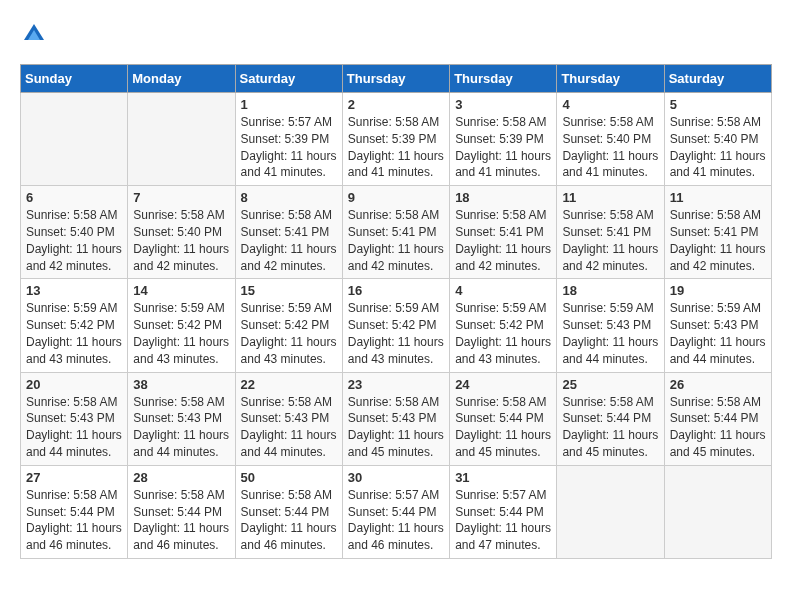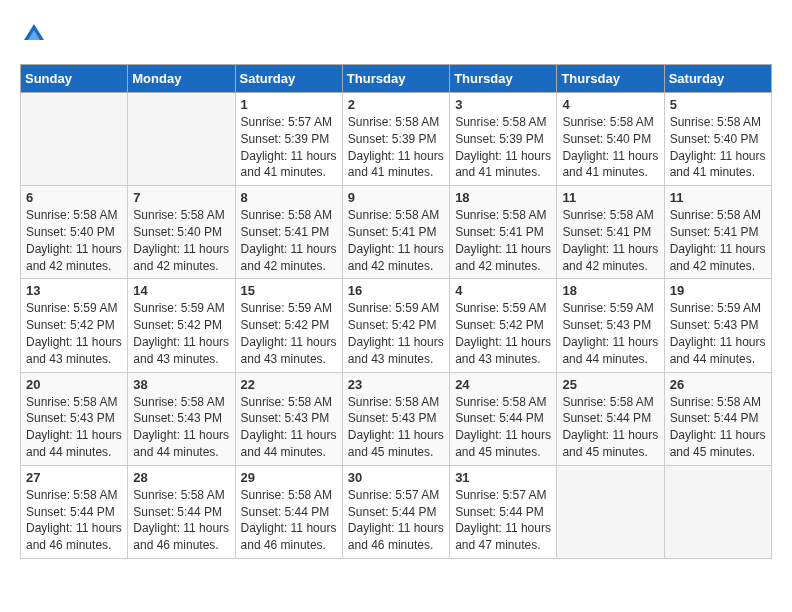--- a/index.html
+++ b/index.html
@@ -301,21 +301,21 @@
 Sunset: 5:44 PM
 Daylight: 11 hours and 46 minutes.</div>
         </td>
         <td>
           <span class="day-number">28</span>
           <div class="day-info">Sunrise: 5:58 AM
 Sunset: 5:44 PM
 Daylight: 11 hours and 46 minutes.</div>
         </td>
         <td>
-          <span class="day-number">29</span>
+          <span class="day-number">50</span>
           <div class="day-info">Sunrise: 5:58 AM
 Sunset: 5:44 PM
 Daylight: 11 hours and 46 minutes.</div>
         </td>
         <td>
           <span class="day-number">30</span>
           <div class="day-info">Sunrise: 5:57 AM
 Sunset: 5:44 PM
 Daylight: 11 hours and 46 minutes.</div>
         </td>

